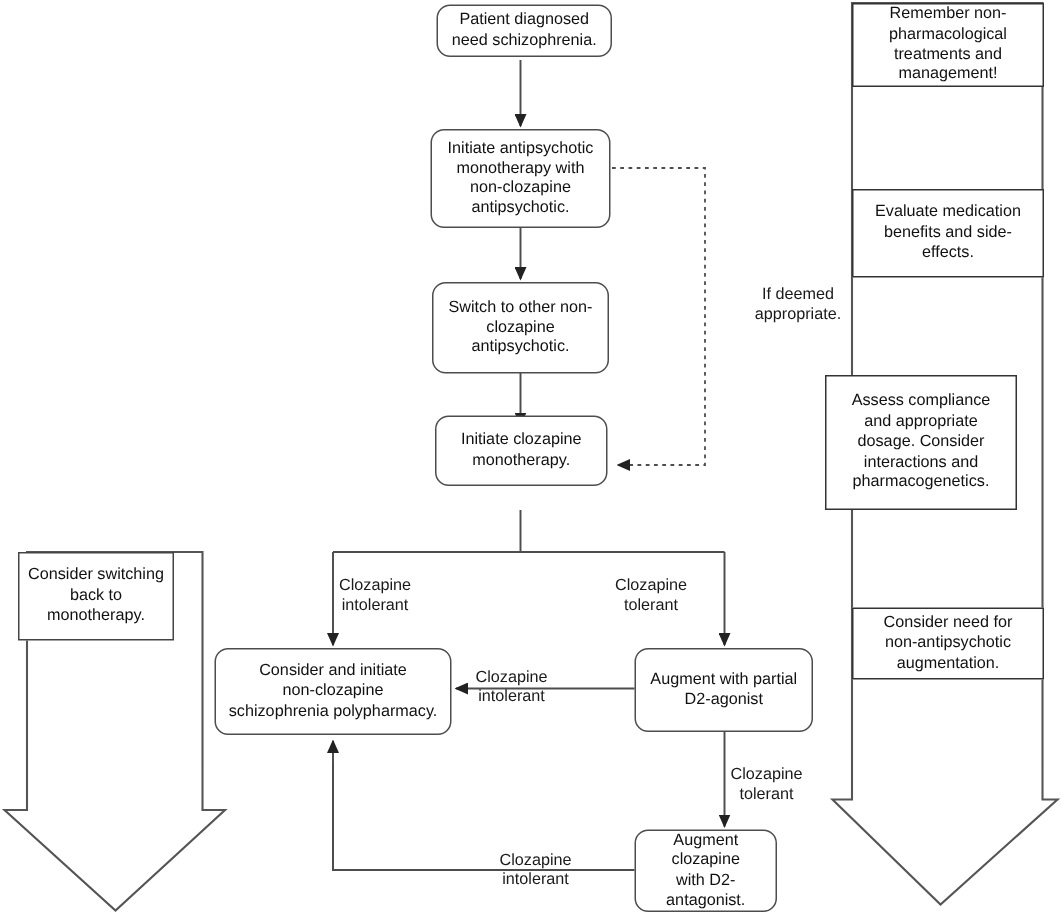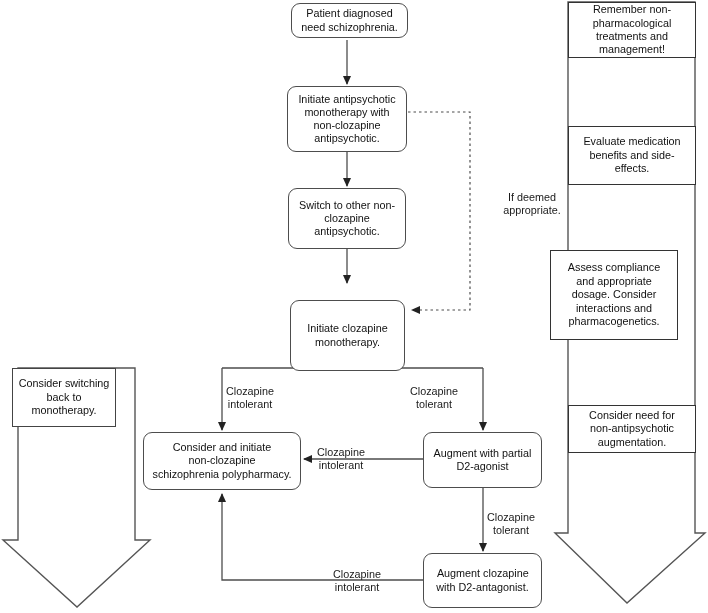--- a/index.html
+++ b/index.html
@@ -67,31 +67,31 @@
 
   <div class="node" style="left:287px;top:86px;width:120px;height:66px;">Initiate antipsychotic
 monotherapy with
 non-clozapine
 antipsychotic.</div>
 
   <div class="node" style="left:288px;top:188px;width:118px;height:61px;">Switch to other non-
 clozapine
 antipsychotic.</div>
 
-  <div class="node" style="left:290px;top:300px;width:115px;height:71px;">Initiate clozapine
+  <div class="node" style="left:290px;top:277px;width:115px;height:47px;">Initiate clozapine
 monotherapy.</div>
 
   <div class="node" style="left:143px;top:432px;width:158px;height:58px;">Consider and initiate
 non-clozapine
 schizophrenia polypharmacy.</div>
 
   <div class="node" style="left:423px;top:432px;width:119px;height:56px;">Augment with partial
 D2-agonist</div>
 
-  <div class="node" style="left:423px;top:553px;width:119px;height:55px;text-align:right;">Augment clozapine
+  <div class="node" style="left:423px;top:553px;width:95px;height:55px;">Augment clozapine
 with D2-antagonist.</div>
 
   <div class="lbl" style="left:516px;top:204px;margin-left:16px;">If deemed
 appropriate.</div>
 
   <div class="lbl" style="left:250px;top:398px;">Clozapine
 intolerant</div>
 
   <div class="lbl" style="left:434px;top:398px;">Clozapine
 tolerant</div>

